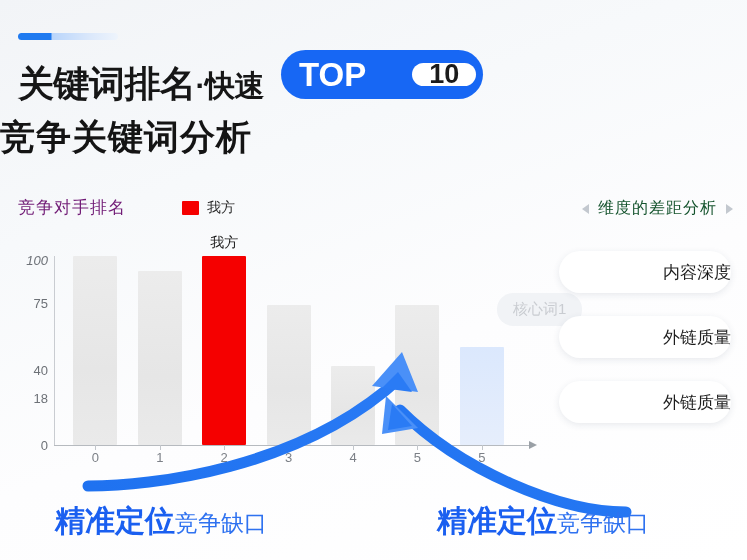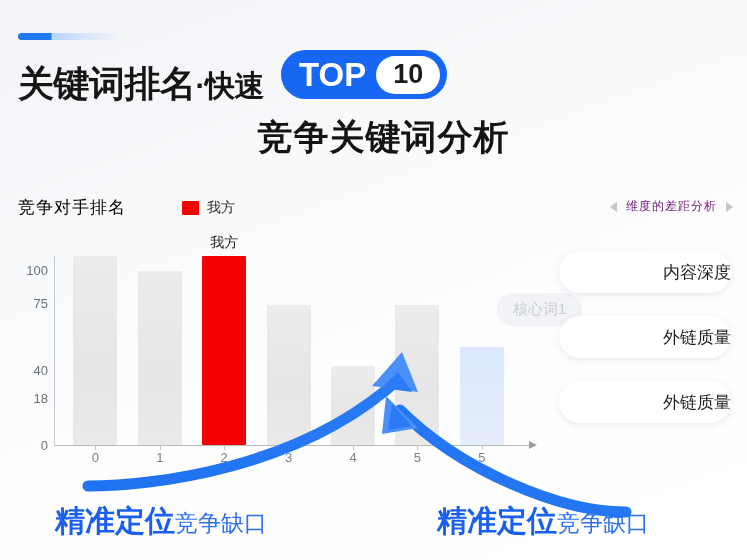--- a/index.html
+++ b/index.html
@@ -23,59 +23,58 @@
     display:flex;align-items:flex-end;
   }
   #header-title{
     font-size:36px;font-weight:bold;color:#161616;letter-spacing:-0.5px;
     white-space:nowrap;line-height:1;
   }
   #header-title .thin{font-size:30px;}
   #top-badge{
     position:absolute;left:281px;top:50px;
     height:49px;border-radius:26px;background:#1767f4;
-    display:flex;align-items:center;padding:0 7px 0 18px;box-sizing:border-box;
+    display:flex;align-items:center;padding:0 7px 0 18px;box-sizing:border-box;gap:36px;
   }
   #top-badge-label{
     color:#ffffff;font-size:33px;font-weight:bold;letter-spacing:0px;line-height:1;
     margin-right:10px;
   }
   #top-badge-circle{
-    width:64px;height:38px;border-radius:20px;background:#ffffff;
+    width:64px;height:23px;border-radius:20px;background:#ffffff;
     display:flex;align-items:center;justify-content:center;
   }
   #top-badge-rank{color:#1b1b1b;font-size:27px;font-weight:bold;line-height:1;}
 
   
   #main-title{
-    position:absolute;left:0;right:0;top:114px;text-align:center;
+    position:absolute;left:0;right:0;top:114px;text-align:left;
     font-size:35px;font-weight:bold;color:#141414;letter-spacing:1px;
-    padding-left:20px;
   }
 
   
   #chart-section-label{
     position:absolute;left:18px;top:196px;
-    font-size:17px;color:#000000;letter-spacing:1px;
+    font-size:17px;color:#701a75;letter-spacing:1px;
   }
   #legend{
     position:absolute;left:182px;top:199px;display:flex;align-items:center;gap:8px;
   }
   #legend-swatch{width:17px;height:14px;background:#f50000;border-radius:1px;}
   #legend-label{font-size:14px;color:#2a2a2a;}
 
   #dim-section-label{
     position:absolute;right:14px;top:198px;display:flex;align-items:center;gap:9px;
   }
   #dim-section-label .tri{
     width:0;height:0;border-top:5px solid transparent;border-bottom:5px solid transparent;
   }
   #dim-arrow-left{border-right:7px solid #c3c8cf;}
   #dim-arrow-right{border-left:7px solid #c3c8cf;}
-  #dim-section-text{font-size:12px;color:#701a75;letter-spacing:1px;font-family:Liberation Mono, monospace;}
+  #dim-section-text{font-size:16px;color:#14532d;letter-spacing:1px;font-family:Liberation Mono, monospace;}
 
   
   #chart{position:absolute;left:10px;top:248px;width:540px;height:235px;}
   #y-axis-labels{position:absolute;left:0;top:0;width:38px;height:195px;}
   .y-tick{
     position:absolute;right:0;font-size:13px;color:#6d7177;transform:translateY(-50%);
     text-align:right;width:100%;
   }
   #axis-y-line{position:absolute;left:44px;top:8px;width:1px;height:190px;background:#c9ccd1;}
   #axis-x-line{position:absolute;left:44px;top:197px;height:1px;width:476px;background:#b6babf;}
@@ -157,21 +156,21 @@
   </div>
 
   <div id="dim-section-label">
     <span class="tri" id="dim-arrow-left"></span>
     <span id="dim-section-text">维度的差距分析</span>
     <span class="tri" id="dim-arrow-right"></span>
   </div>
 
   <div id="chart">
     <div id="y-axis-labels">
-        <div class="y-tick" style="top: 22px;">100</div>
+        <div class="y-tick" style="top: 12px; font-style: italic;">100</div>
         <div class="y-tick" style="top: 55.25px;">75</div>
         <div class="y-tick" style="top: 102.5px; margin-top: 19px;">40</div>
         <div class="y-tick" style="top: 149.75px;">18</div>
         <div class="y-tick" style="top: 197px;">0</div>
       </div>
     <div id="axis-y-line"></div>
     <div id="axis-x-line"></div>
     <div id="axis-x-arrow"></div>
     <div id="bars">
         <div class="bar" style="left: 19.3289px; height: 189px;"></div>

